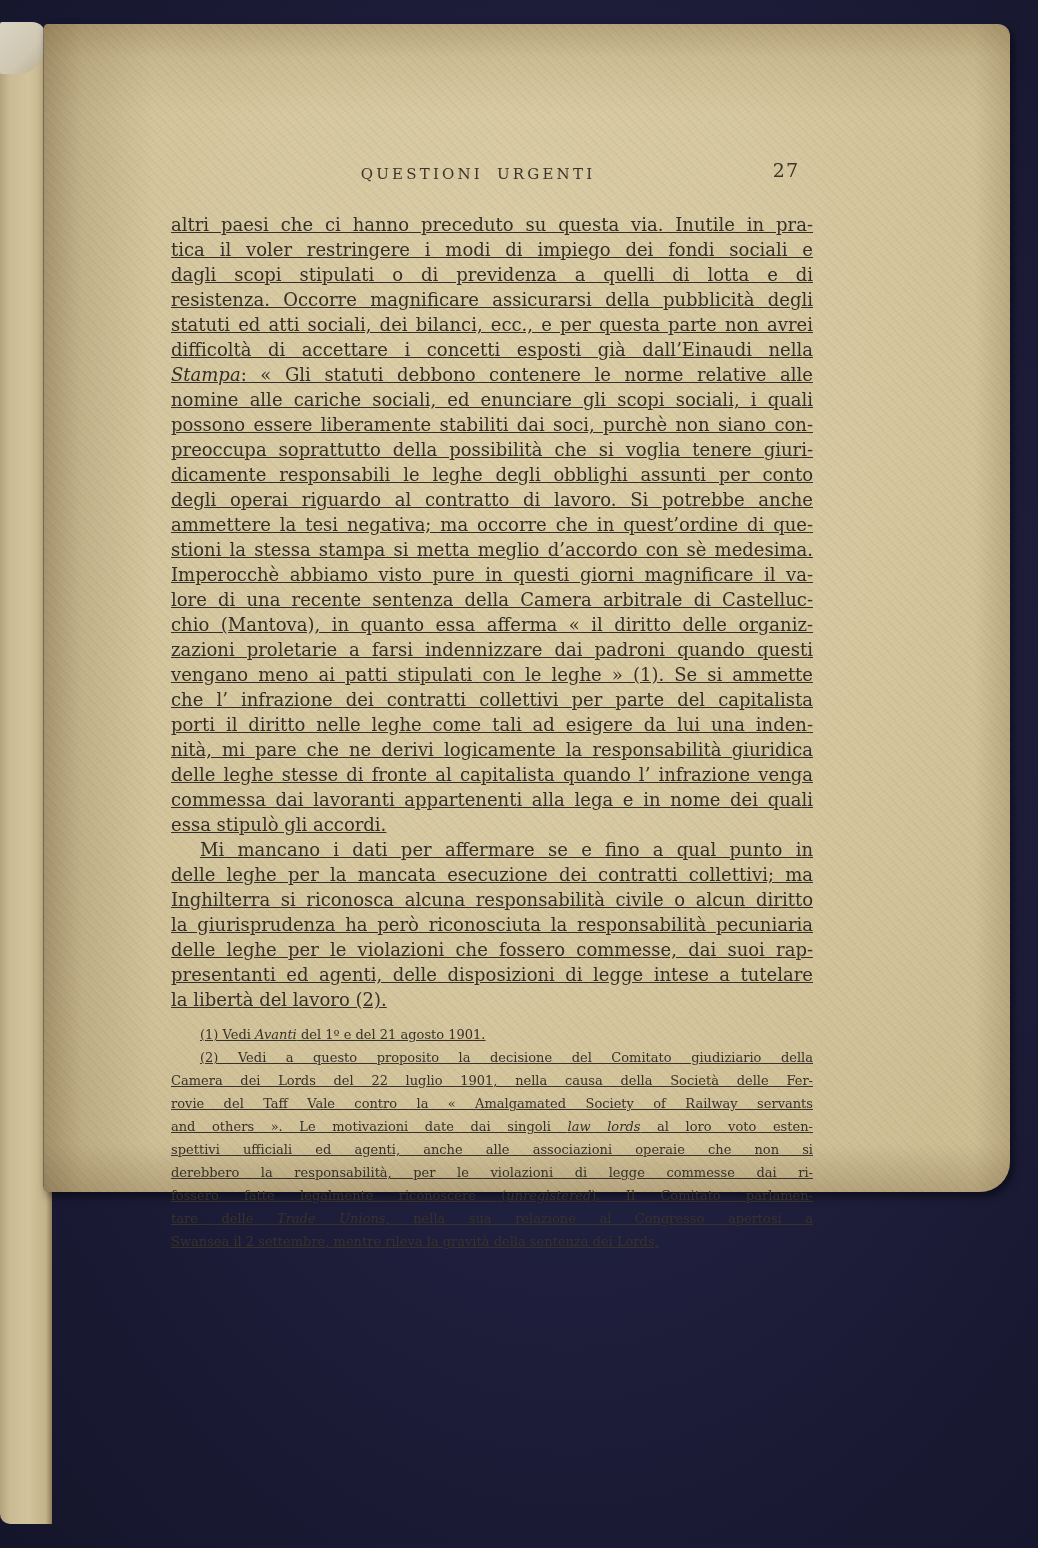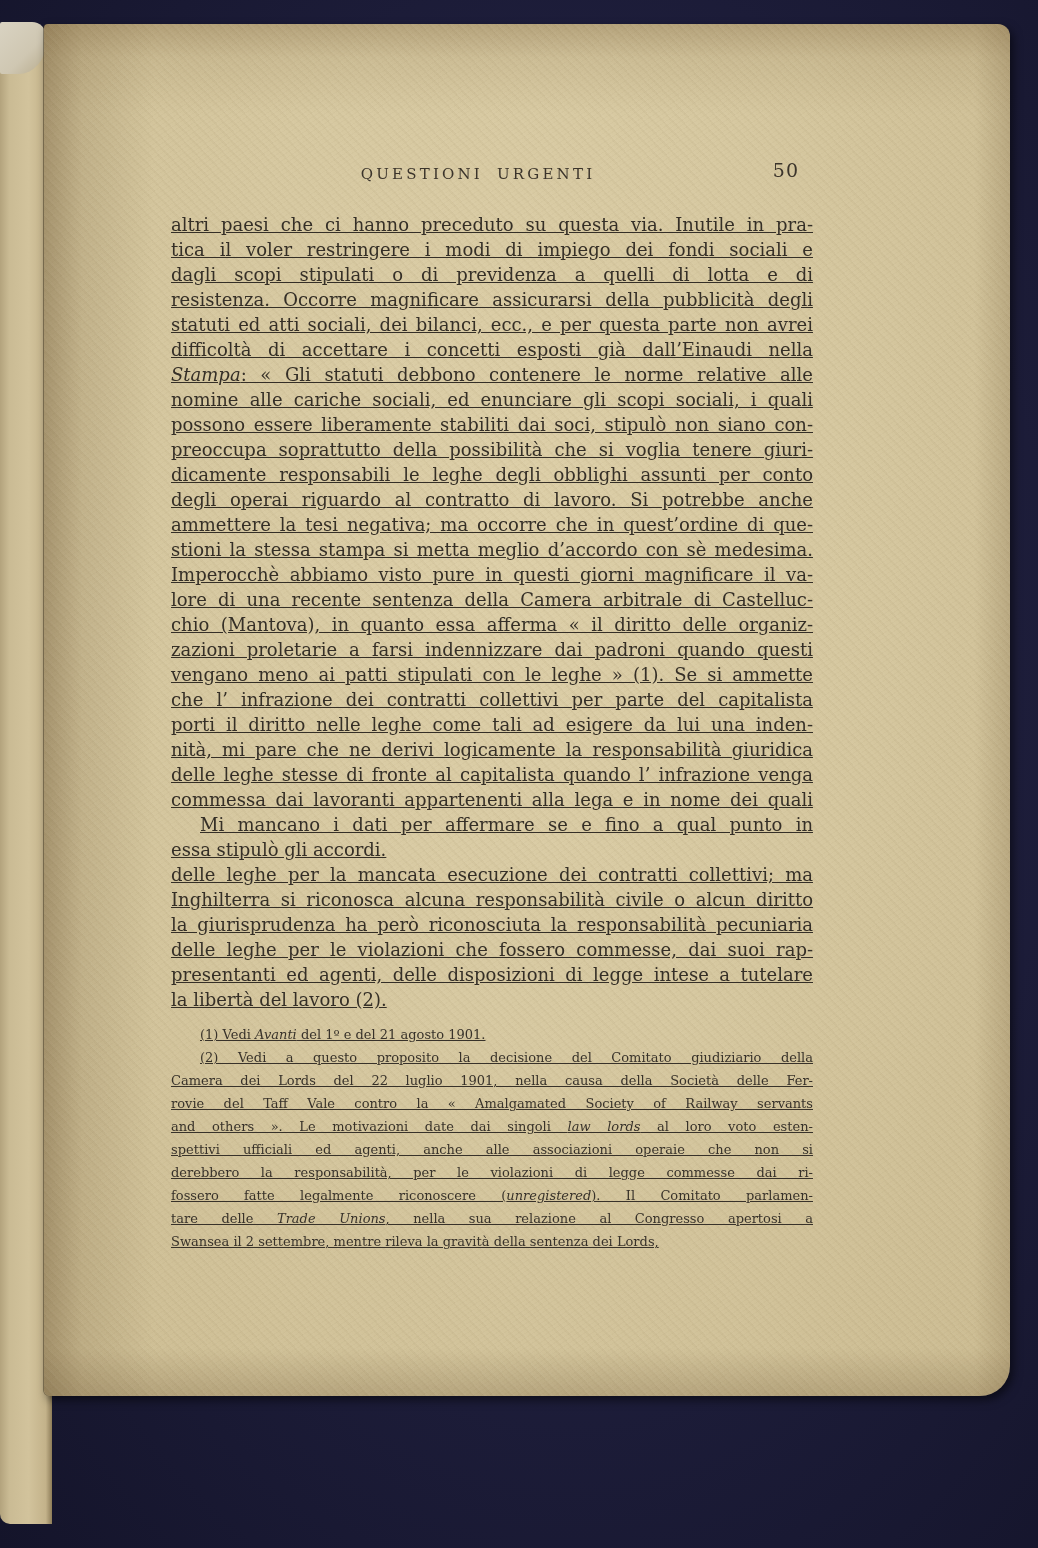--- a/index.html
+++ b/index.html
@@ -26,21 +26,21 @@
     left: 0; top: 22px;
     width: 46px; height: 52px;
     background: linear-gradient(135deg, #d9d3c2 0%, #cfc7b2 60%, #b7ab8d 100%);
     border-radius: 2px 14px 60% 2px;
   }
 
   
   .page {
     position: absolute;
     left: 44px; top: 24px;
-    width: 966px; height: 1372px;
+    width: 966px; height: 1168px;
     background:
       repeating-linear-gradient(47deg, rgba(255,255,255,0.022) 0 2px, rgba(0,0,0,0) 2px 5px, rgba(96,74,40,0.035) 5px 7px),
       repeating-linear-gradient(-33deg, rgba(110,88,52,0.03) 0 1px, rgba(0,0,0,0) 1px 4px),
       linear-gradient(to bottom, rgba(128,103,64,0.38) 0, rgba(128,103,64,0.12) 34px, rgba(0,0,0,0) 90px),
       linear-gradient(to right, rgba(104,82,48,0.42) 0, rgba(104,82,48,0.16) 38px, rgba(0,0,0,0) 110px),
       linear-gradient(to left, rgba(104,82,48,0.22) 0, rgba(0,0,0,0) 36px),
       linear-gradient(to top, rgba(104,82,48,0.26) 0, rgba(0,0,0,0) 48px),
       radial-gradient(ellipse at 48% 38%, #ddcfa8 0%, #d6c8a0 45%, #cbbb91 100%);
     border-radius: 4px 12px 30px 6px;
     box-shadow: 3px 4px 10px rgba(0,0,0,0.55), -1px 0 0 rgba(60,48,26,0.45);
@@ -102,50 +102,50 @@
 <body>
 
 <div class="under-pages"></div>
 <div class="torn-corner"></div>
 
 <div class="page">
   <div class="content">
 
     <div class="page-header">
       <span class="running-title">QUESTIONI URGENTI</span>
-      <span class="page-number">50</span>
+      <span class="page-number">27</span>
     </div>
 
     <div class="body-text">
         <div class="tline">altri paesi che ci hanno preceduto su questa via. Inutile in pra-</div>
         <div class="tline">tica il voler restringere i modi di impiego dei fondi sociali e</div>
         <div class="tline">dagli scopi stipulati o di previdenza a quelli di lotta e di</div>
         <div class="tline">resistenza. Occorre magnificare assicurarsi della pubblicità degli</div>
         <div class="tline">statuti ed atti sociali, dei bilanci, ecc., e per questa parte non avrei</div>
         <div class="tline">difficoltà di accettare i concetti esposti già dall’Einaudi nella</div>
         <div class="tline"><i>Stampa</i>: « Gli statuti debbono contenere le norme relative alle</div>
         <div class="tline">nomine alle cariche sociali, ed enunciare gli scopi sociali, i quali</div>
-        <div class="tline">possono essere liberamente stabiliti dai soci, stipulò non siano con-</div>
+        <div class="tline">possono essere liberamente stabiliti dai soci, purchè non siano con-</div>
         <div class="tline">preoccupa soprattutto della possibilità che si voglia tenere giuri-</div>
         <div class="tline">dicamente responsabili le leghe degli obblighi assunti per conto</div>
         <div class="tline">degli operai riguardo al contratto di lavoro. Si potrebbe anche</div>
         <div class="tline">ammettere la tesi negativa; ma occorre che in quest’ordine di que-</div>
         <div class="tline">stioni la stessa stampa si metta meglio d’accordo con sè medesima.</div>
         <div class="tline">Imperocchè abbiamo visto pure in questi giorni magnificare il va-</div>
         <div class="tline">lore di una recente sentenza della Camera arbitrale di Castelluc-</div>
         <div class="tline">chio (Mantova), in quanto essa afferma « il diritto delle organiz-</div>
         <div class="tline">zazioni proletarie a farsi indennizzare dai padroni quando questi</div>
         <div class="tline">vengano meno ai patti stipulati con le leghe » (1). Se si ammette</div>
         <div class="tline">che l’ infrazione dei contratti collettivi per parte del capitalista</div>
         <div class="tline">porti il diritto nelle leghe come tali ad esigere da lui una inden-</div>
         <div class="tline">nità, mi pare che ne derivi logicamente la responsabilità giuridica</div>
         <div class="tline">delle leghe stesse di fronte al capitalista quando l’ infrazione venga</div>
         <div class="tline">commessa dai lavoranti appartenenti alla lega e in nome dei quali</div>
+        <div class="tline noj">essa stipulò gli accordi.</div>
         <div class="tline indent">Mi mancano i dati per affermare se e fino a qual punto in</div>
-        <div class="tline noj">essa stipulò gli accordi.</div>
         <div class="tline">delle leghe per la mancata esecuzione dei contratti collettivi; ma</div>
         <div class="tline">Inghilterra si riconosca alcuna responsabilità civile o alcun diritto</div>
         <div class="tline">la giurisprudenza ha però riconosciuta la responsabilità pecuniaria</div>
         <div class="tline">delle leghe per le violazioni che fossero commesse, dai suoi rap-</div>
         <div class="tline">presentanti ed agenti, delle disposizioni di legge intese a tutelare</div>
         <div class="tline noj">la libertà del lavoro (2).</div>
       </div>
 
     <div class="footnotes">
         <div class="tline noj indent">(1) Vedi <i>Avanti</i> del 1º e del 21 agosto 1901.</div>

